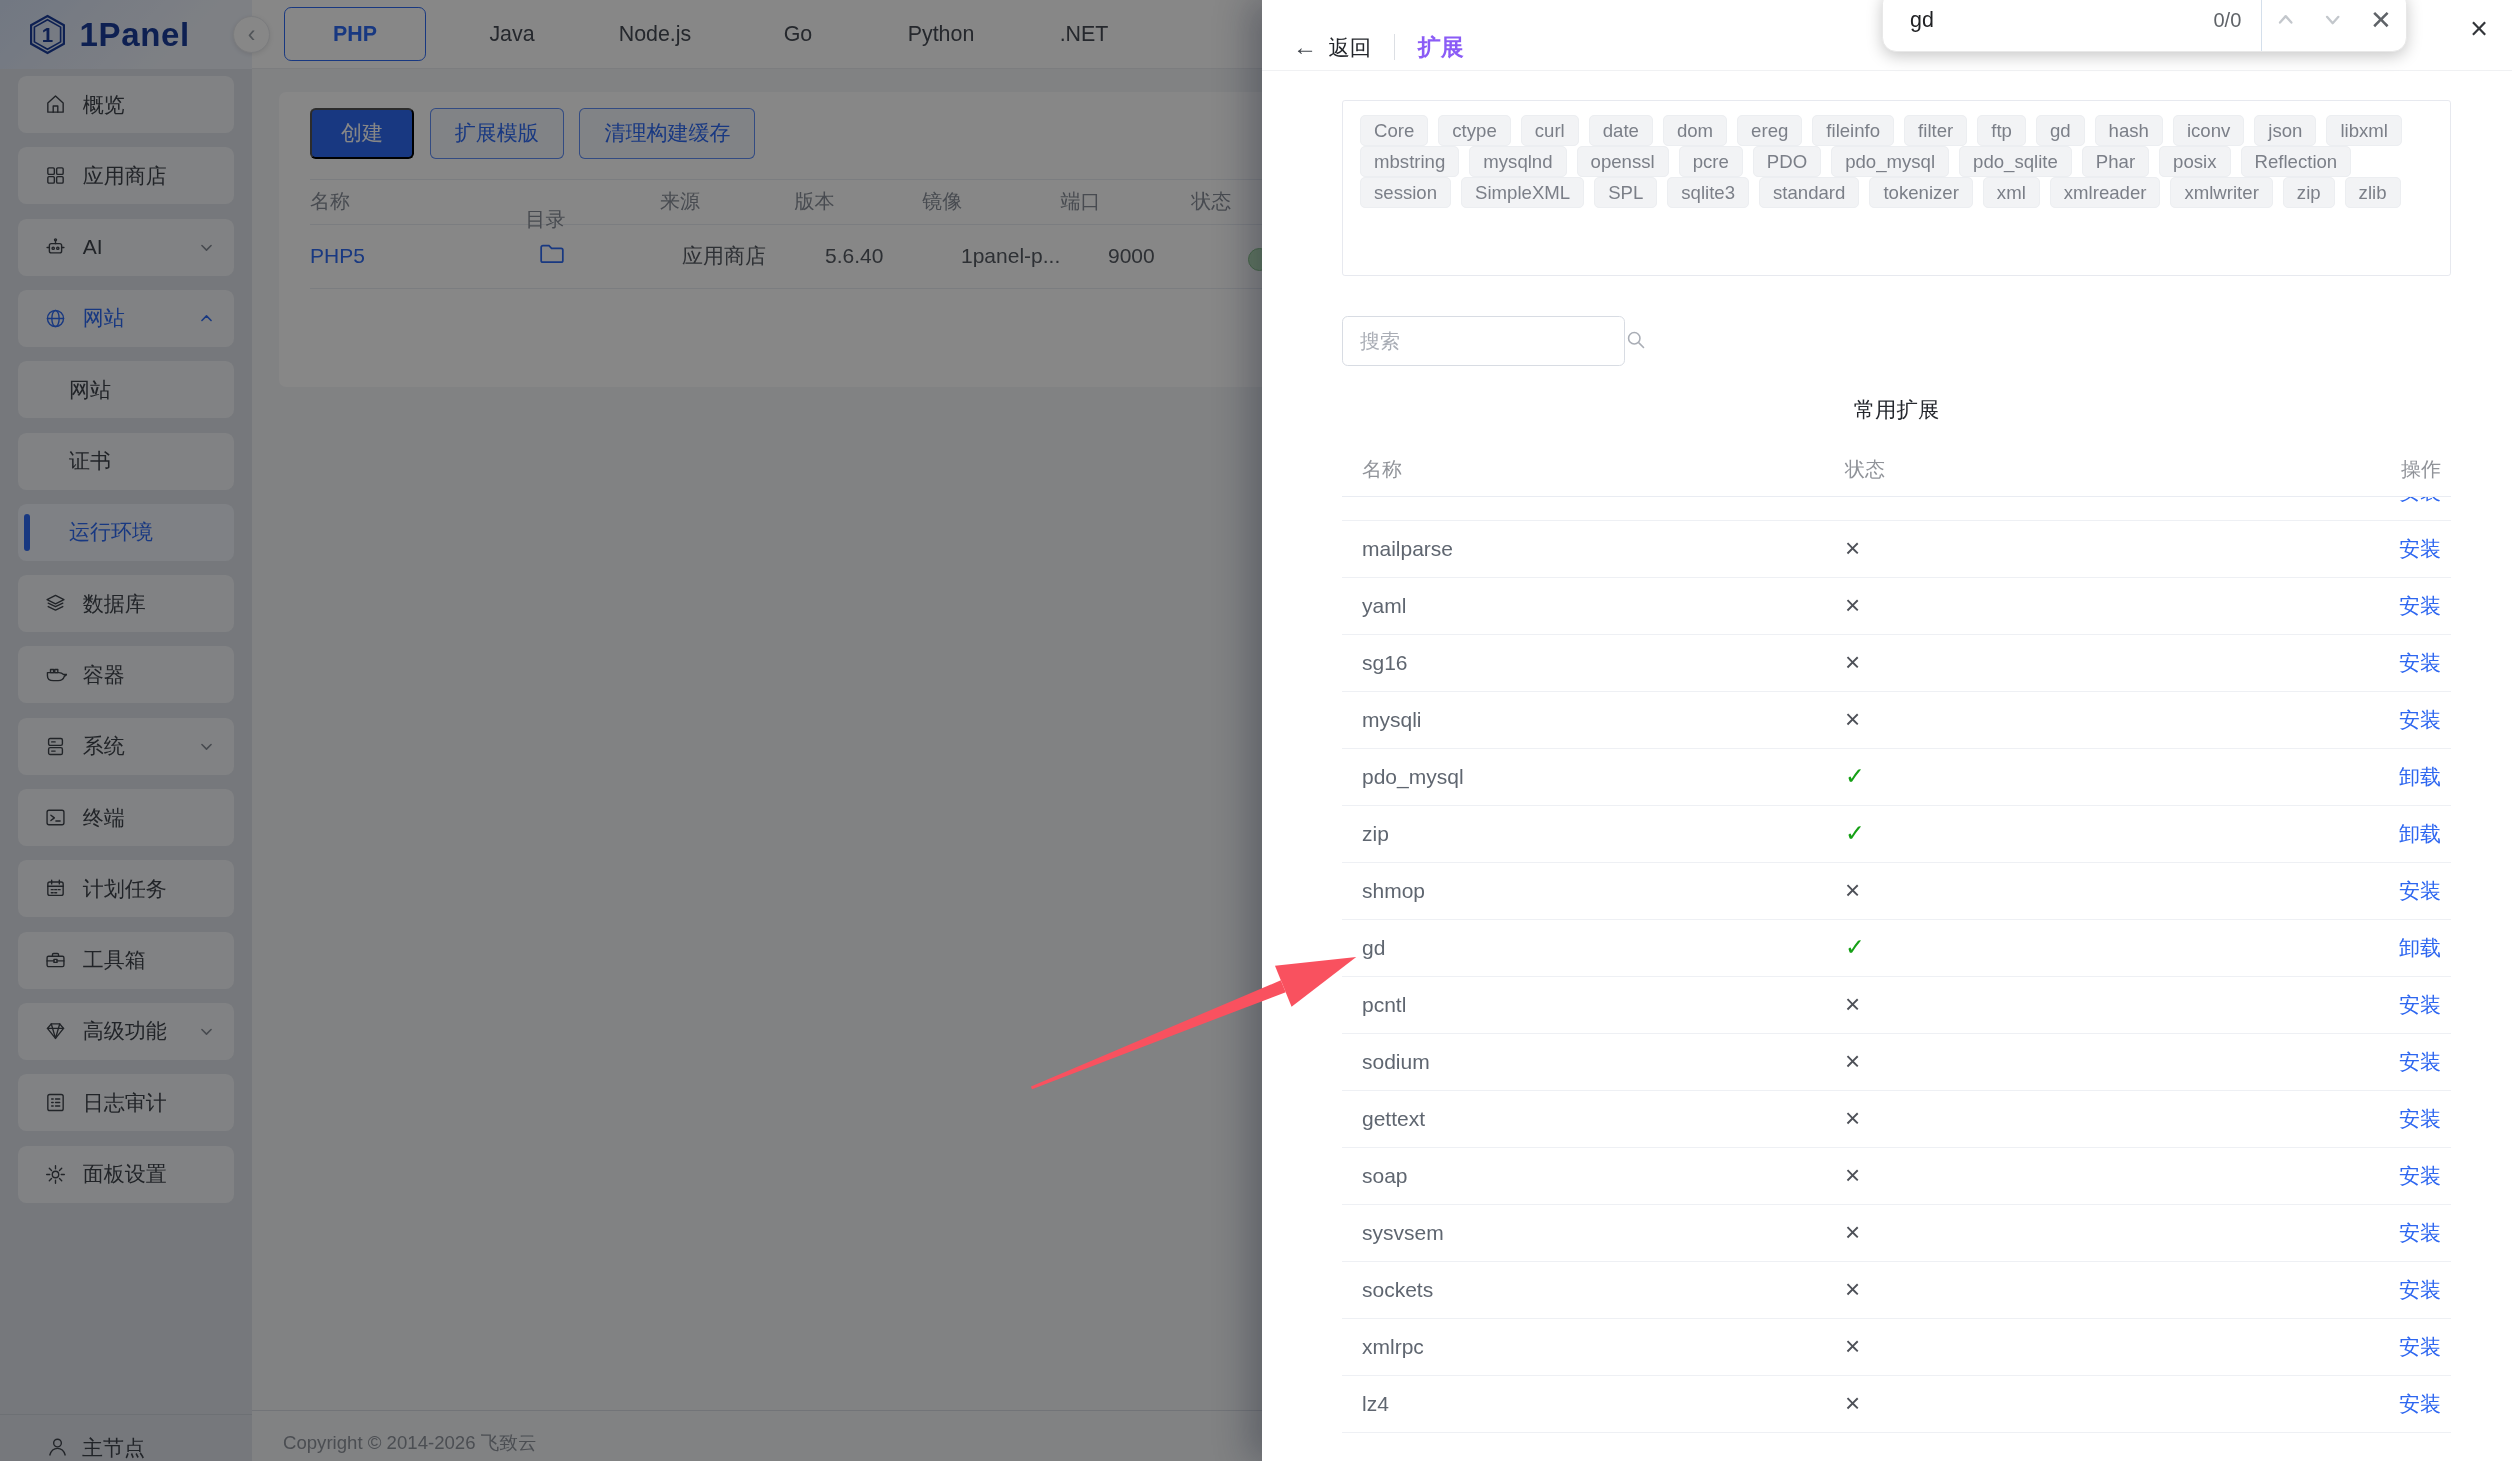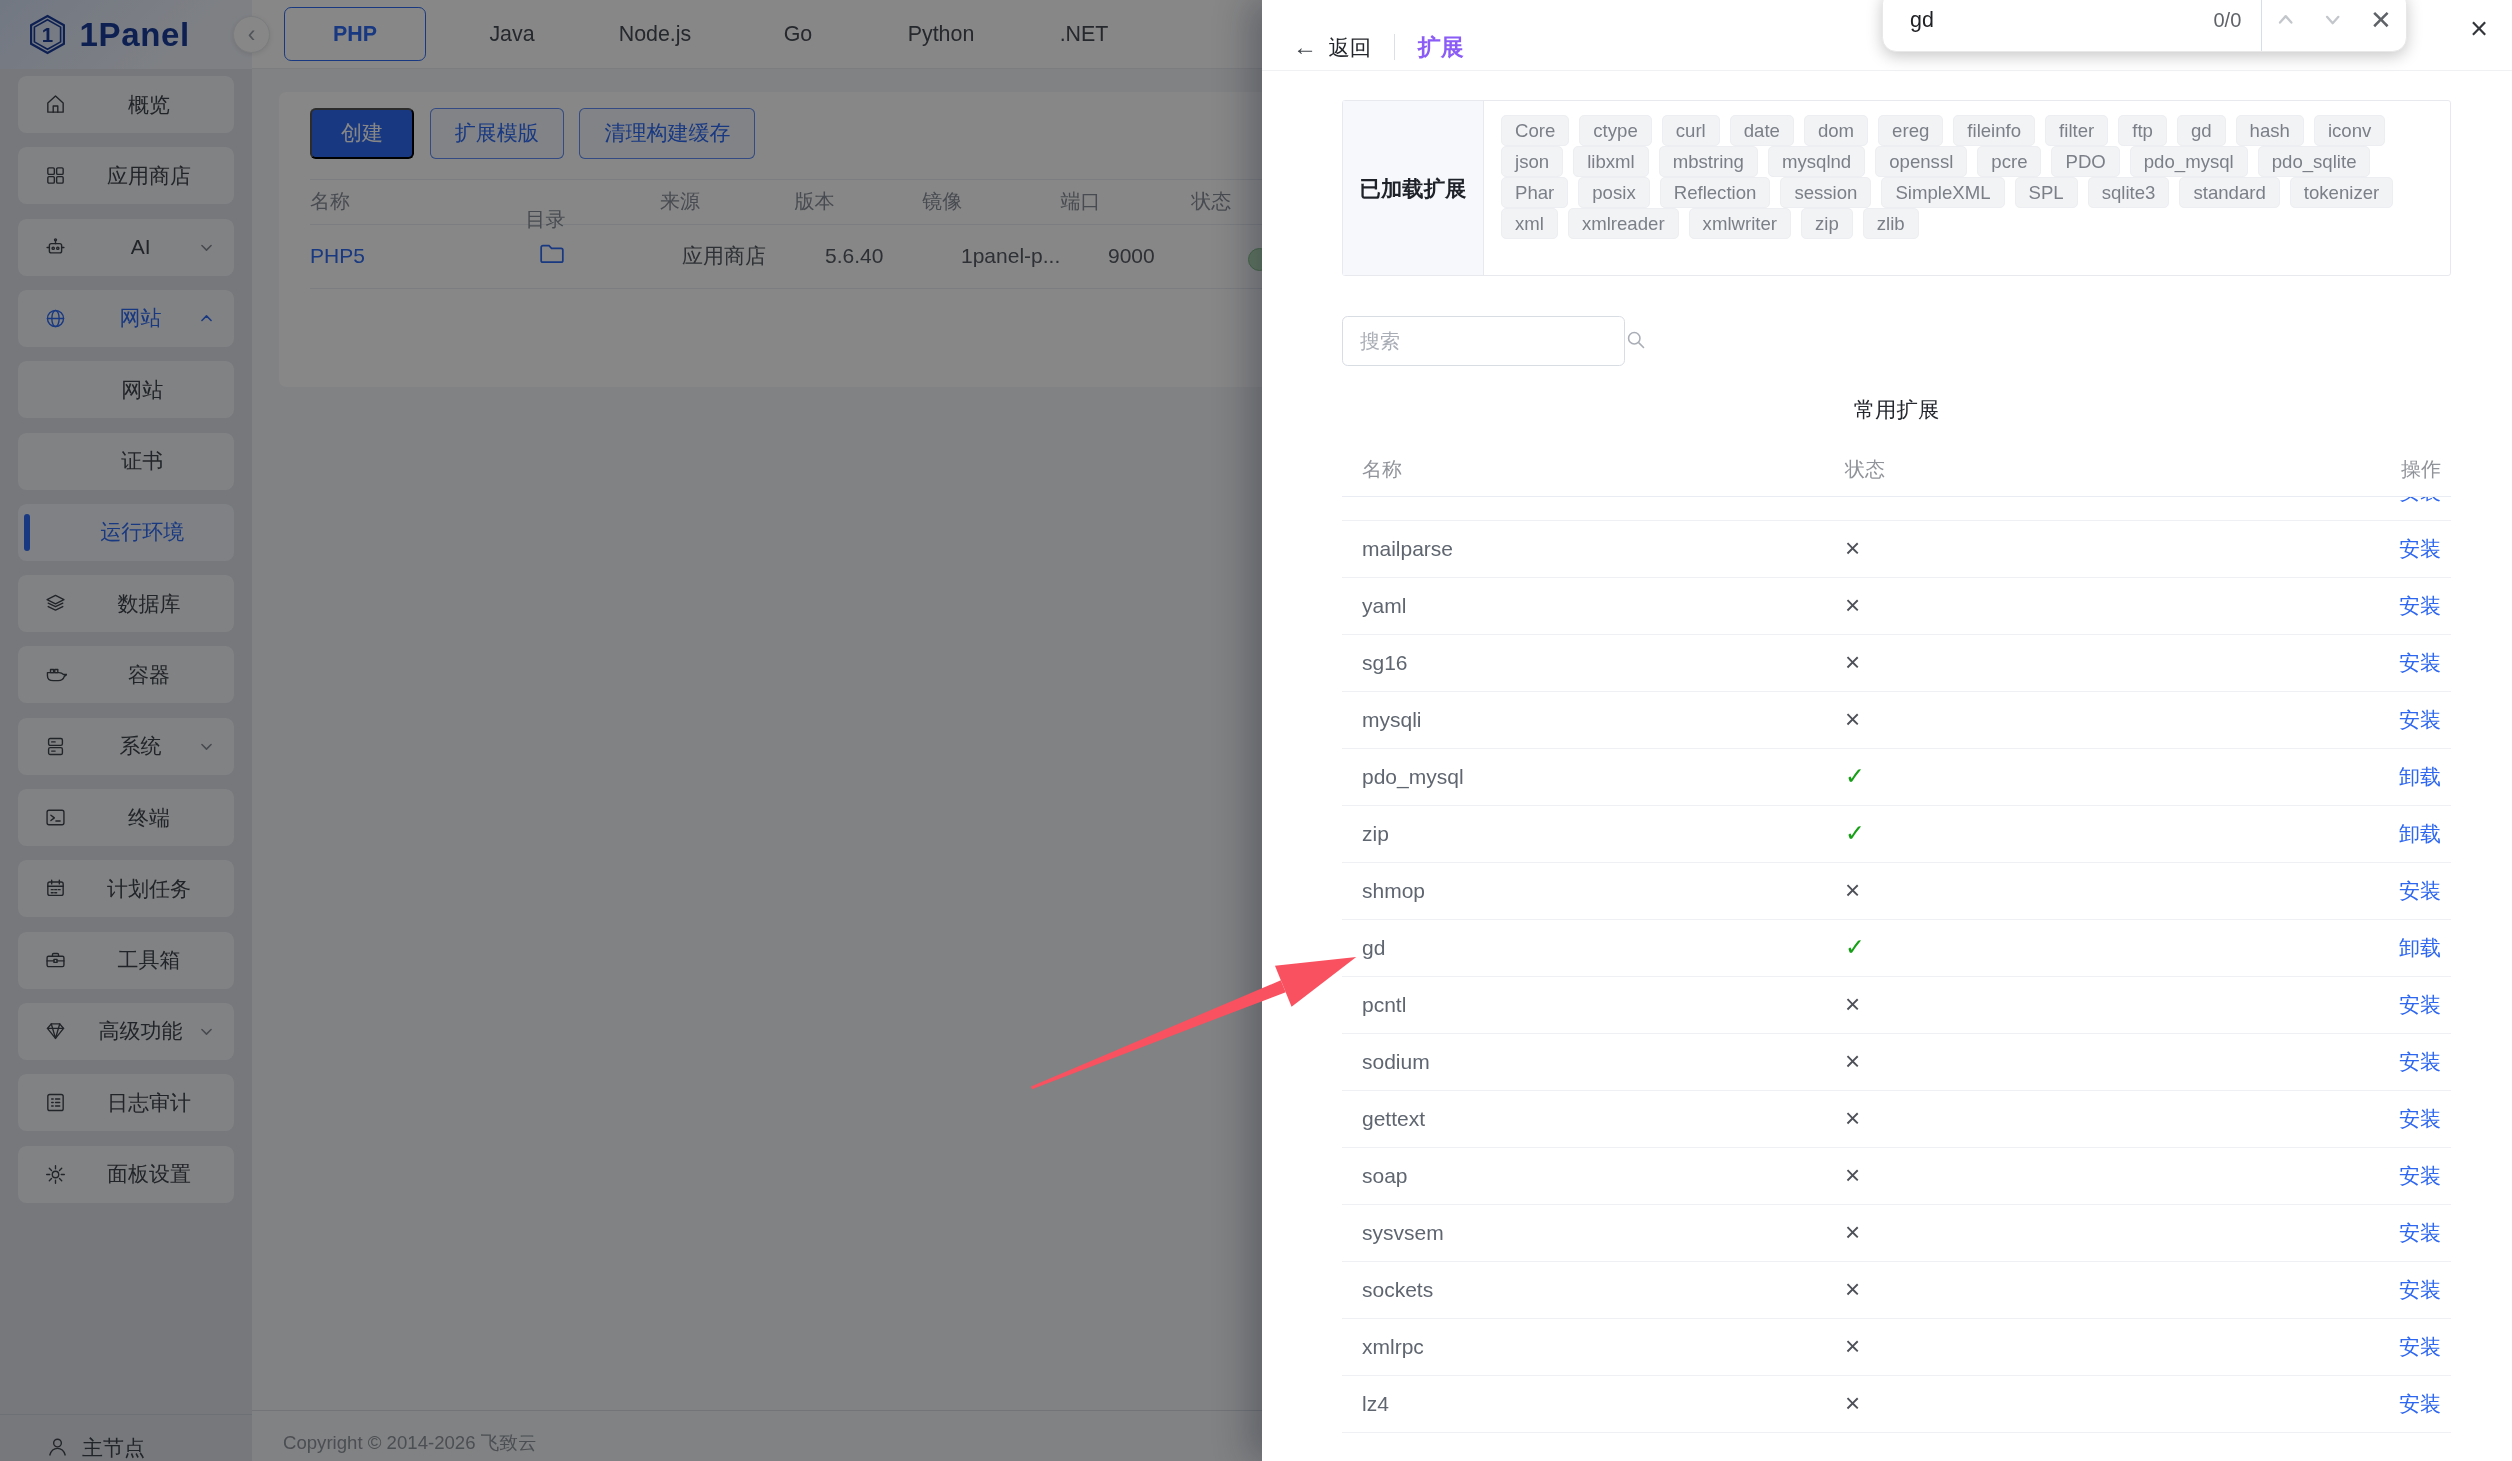--- a/index.html
+++ b/index.html
@@ -9,21 +9,21 @@
 
   
   .sidebar { position:absolute; left:0; top:0; width:252px; height:1461px;
     background:#dfe3eb; z-index:10; }
   .logo-area { height:69px; display:flex; align-items:center; padding-left:27px; gap:11.4px;
     background:linear-gradient(135deg,#d7e2f6 0%,#eef2fa 70%); }
   .logo-text { font-size:33px; font-weight:bold; color:#1b3e9c; letter-spacing:0.7px; }
   .nav { padding-top:7.1px; }
   .nav-item { position:relative; height:57px; margin:0 18px 14.3px 18px; border-radius:8.6px;
     background:#f4f6f9; display:flex; align-items:center; padding:0 18.6px 0 26px;
-    color:#3f444c; cursor:pointer;text-align:center; }
+    color:#3f444c; cursor:pointer; }
   .nav-item .icon { width:23px; height:23px; margin-right:15.7px; display:flex; align-items:center; }
   .nav-item .icon svg { width:23px; height:23px; stroke:currentColor; fill:none;
     stroke-width:1.8; stroke-linecap:round; stroke-linejoin:round; }
   .nav-item .label { font-size:21px; flex:1; }
   .nav-item .chev { width:17px; height:17px; color:#868c96; }
   .nav-item .chev svg { width:17px; height:17px; stroke:currentColor; fill:none; stroke-width:2.4;
     stroke-linecap:round; stroke-linejoin:round; }
   .nav-item.active { color:#2f6bf3; }
   .nav-item.active .chev { color:#2f6bf3; }
   .nav-item.sub { padding-left:51px; }
@@ -416,21 +416,20 @@
   <aside class="drawer">
     <div class="drawer-header">
       <span class="back-arrow">←</span>
       <span class="back-label">返回</span>
       <span class="vdiv"></span>
       <span class="drawer-title">扩展</span>
       <span class="drawer-close">×</span>
     </div>
     <div class="drawer-body">
       <div class="loaded-box">
-        <div class="loaded-label">已加载扩展</div>
         <div class="tags-wrap" id="tags-wrap">
             <span class="tag">Core</span>
             <span class="tag">ctype</span>
             <span class="tag">curl</span>
             <span class="tag">date</span>
             <span class="tag">dom</span>
             <span class="tag">ereg</span>
             <span class="tag">fileinfo</span>
             <span class="tag">filter</span>
             <span class="tag">ftp</span>

